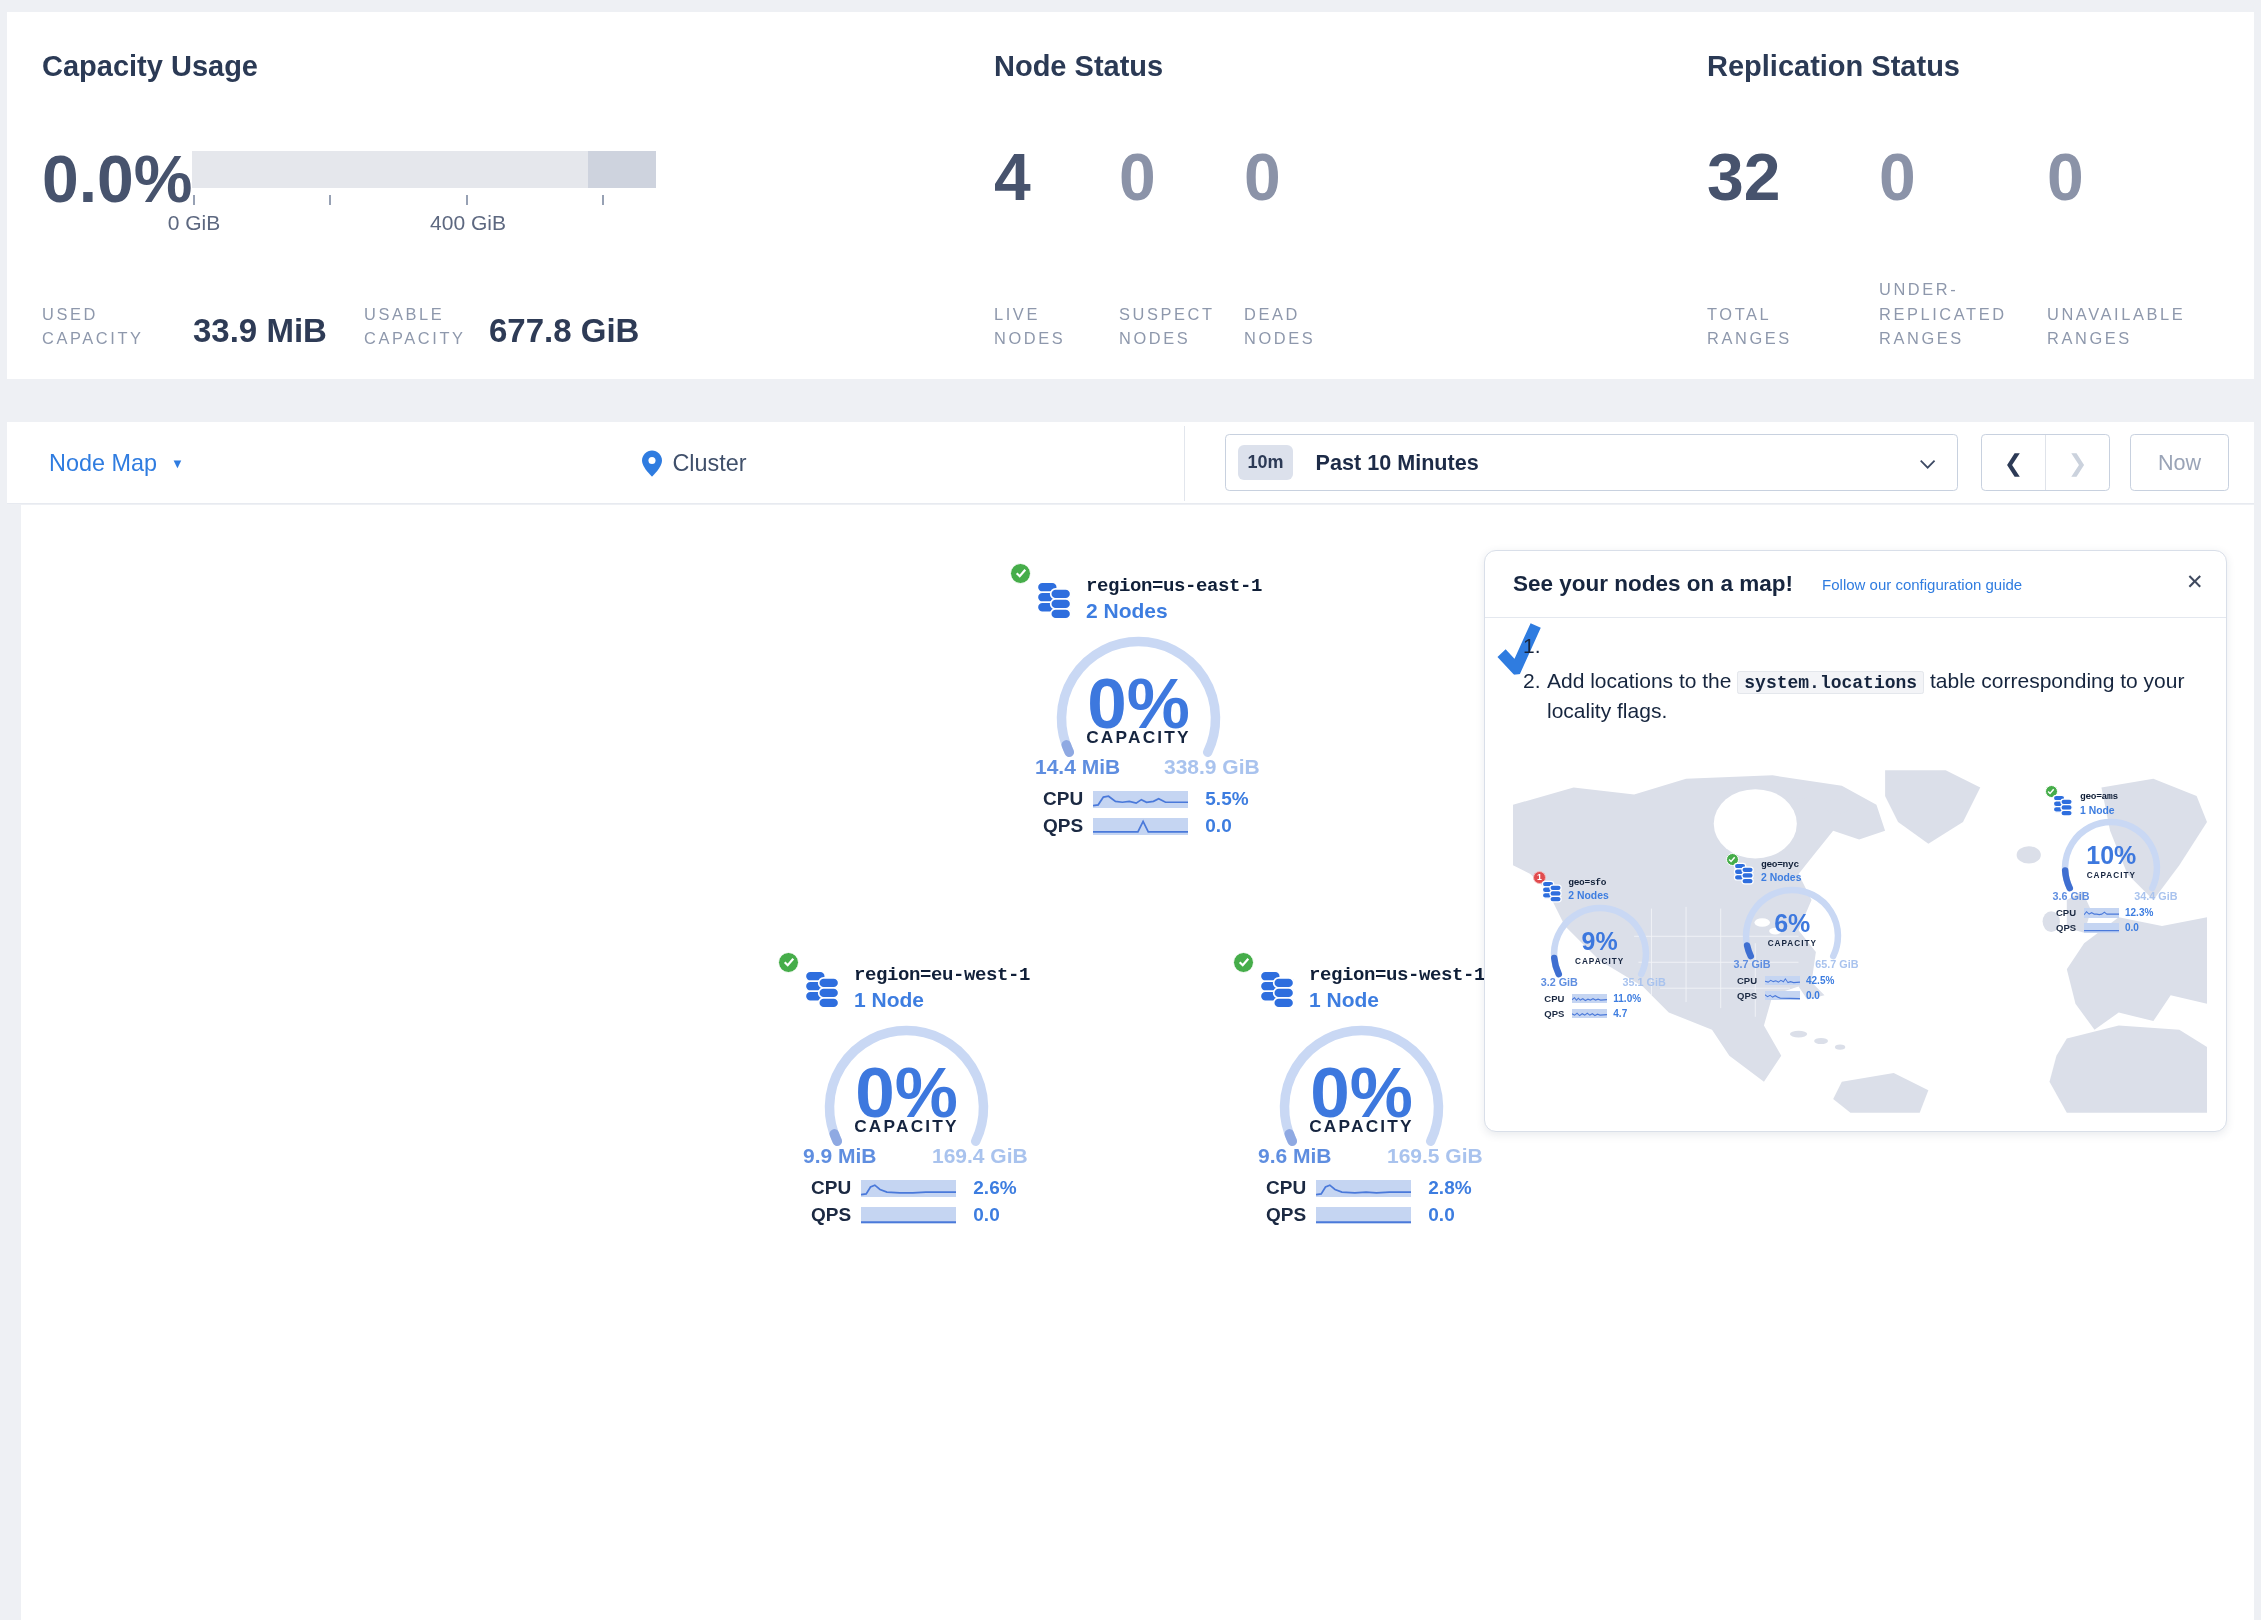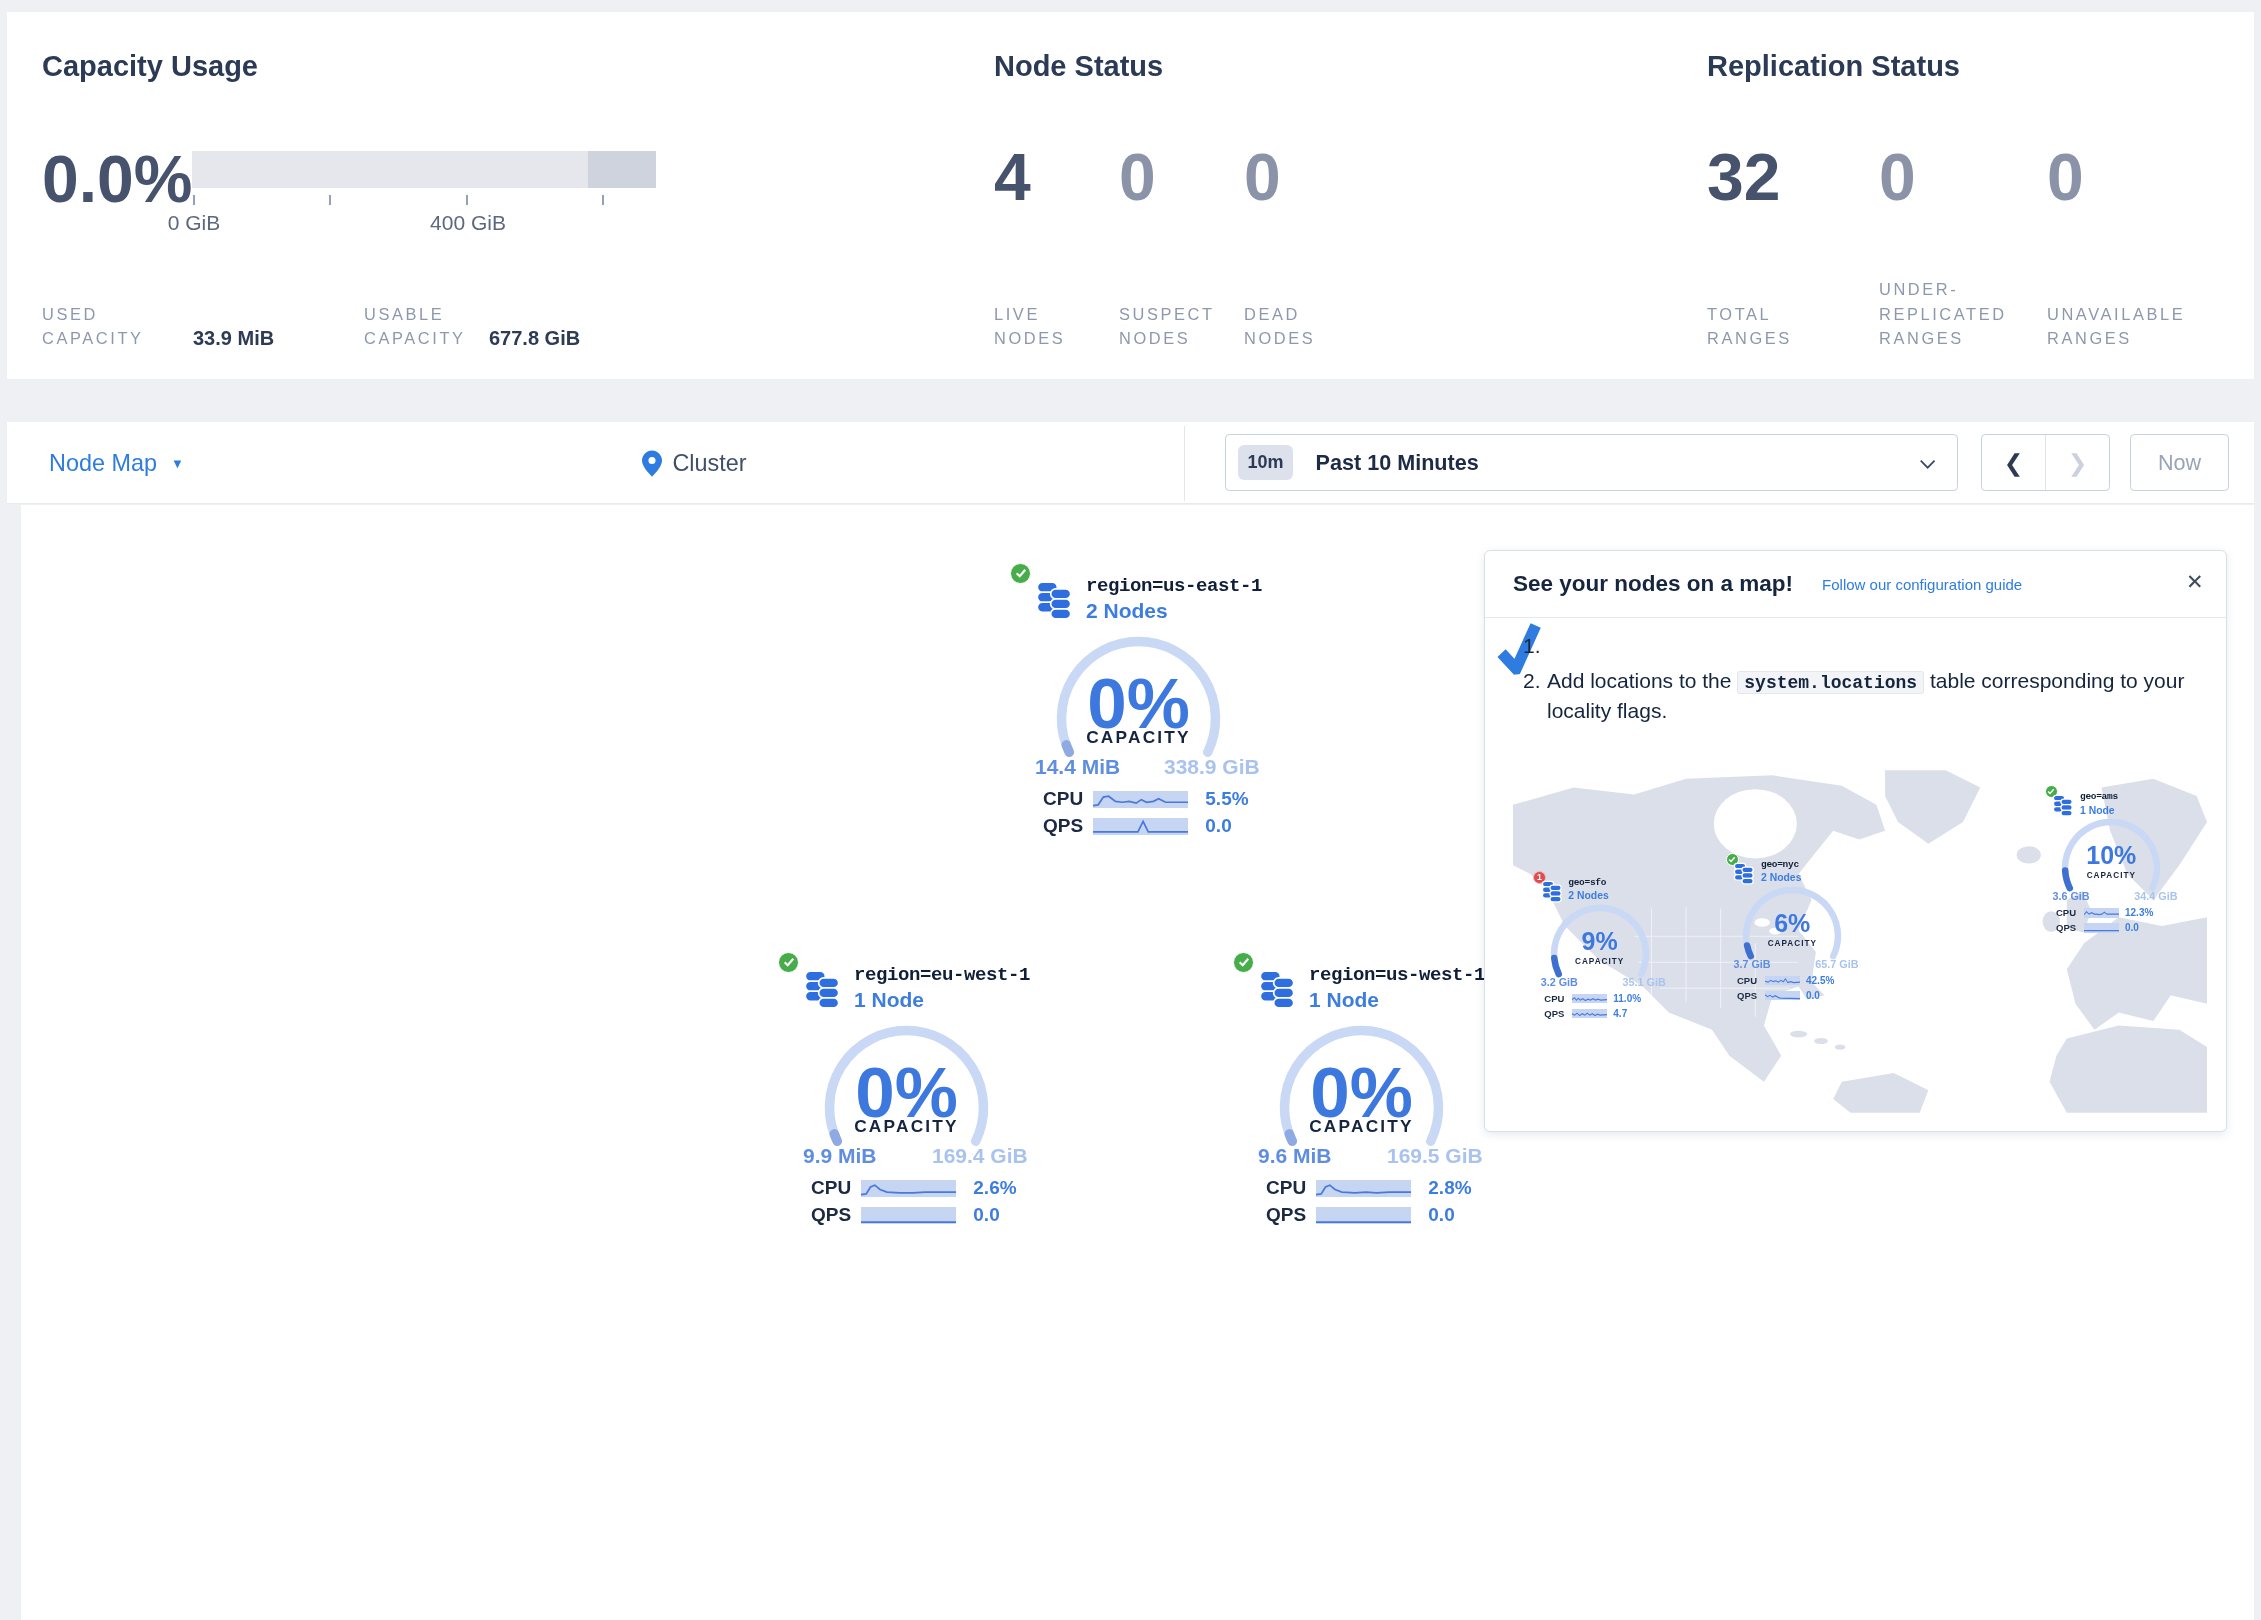--- a/index.html
+++ b/index.html
@@ -9,21 +9,21 @@
   
   .summary { position:absolute; left:7px; right:7px; top:12px; height:367px; background:#ffffff; }
   .sec-title { position:absolute; font-size:29px; font-weight:700; color:#2b3a55; }
   .bignum { position:absolute; font-size:66px; font-weight:700; color:#47536d; line-height:1; }
   .bignum.muted { color:#8b93a8; }
   .cap-bar { position:absolute; left:185px; top:139px; width:464px; height:37px; background:#e5e7ec; }
   .cap-bar .dark { position:absolute; right:0; top:0; width:68px; height:37px; background:#ced3de; }
   .tick { position:absolute; top:183px; width:1.7px; height:10.4px; background:#97a1b4; }
   .tick-label { position:absolute; top:199px; width:104px; text-align:center; font-size:21px; color:#5d6880; }
   .stat-label { position:absolute; bottom:28px; font-size:16.4px; letter-spacing:2.6px; color:#8e98ac; line-height:1.5; }
-  .stat-value { position:absolute; bottom:29px; font-size:20px; font-weight:700; color:#2e3b56; }
+  .stat-value { position:absolute; bottom:29px; font-size:33px; font-weight:700; color:#2e3b56; }
 
   
   .toolbar { position:absolute; left:7px; right:7px; top:422px; height:82px; background:#ffffff; border-bottom:0.9px solid #e7eaf0; }
   .view-select { position:absolute; left:42px; top:0; height:82px; display:flex; align-items:center; gap:14px; cursor:pointer; }
   .view-select .lbl { font-size:23.4px; color:#2f7ce0; }
   .view-select .caret { font-size:13px; color:#2f7ce0; }
   .breadcrumb { position:absolute; left:635px; top:0; height:82px; display:flex; align-items:center; gap:10.4px; }
   .breadcrumb .lbl { font-size:23.4px; color:#40506b; }
   .tb-divider { position:absolute; left:1177px; top:3.5px; height:75px; width:0.9px; background:#e2e6ed; }
   .time-select { position:absolute; left:1218px; top:12px; width:733px; height:57px; border:0.9px solid #c8d1df; border-radius:4.3px; background:#fff; display:flex; align-items:center; cursor:pointer; }
@@ -82,21 +82,21 @@
   .node-card.mini .gauge-cap { left:17.3px; width:104px; top:90px; font-size:8.2px; letter-spacing:1px; }
   .node-card.mini .gauge-values { left:10.4px; right:3.5px; top:109px; font-size:10.8px; }
   .node-card.mini .metric-row { left:14px; right:3.5px; height:11.3px; }
   .node-card.mini .metric-row.r1 { top:126px; }
   .node-card.mini .metric-row.r2 { top:141px; }
   .node-card.mini .mlabel { width:28px; font-size:9.5px; }
   .node-card.mini .spark { width:35px; height:9.5px; margin-right:6px; }
   .node-card.mini .mvalue { font-size:10px; }
 
   
-  .popup { position:absolute; left:1463px; top:45px; width:743px; height:582px; background:#fff; border:0.9px solid #d9dfe9; border-radius:6px; box-shadow:0 2.6px 8.7px rgba(40,55,90,0.10); }
+  .popup { position:absolute; left:1463px; top:45px; width:743px; height:582px; background:#fff; border:0.9px solid #d9dfe9; border-radius:12px; box-shadow:0 2.6px 8.7px rgba(40,55,90,0.10); }
   .popup-header { position:absolute; left:0; right:0; top:0; height:67px; border-bottom:0.9px solid #e4e8ef; display:flex; align-items:center; padding:0 28px; }
   .popup-title { font-size:22.5px; font-weight:700; color:#17263f; }
   .popup-link { font-size:15px; color:#2f7ce0; margin-left:29px; cursor:pointer; }
   .popup-close { position:absolute; right:22.5px; top:19px; font-size:21px; color:#3f4a5f; cursor:pointer; }
   .big-check { position:absolute; left:10.4px; top:69px; }
   .steps { position:absolute; left:38px; top:81px; width:675px; font-size:21px; line-height:28.6px; color:#16253e; }
   .step { display:flex; }
   .step + .step { margin-top:6px; }
   .step .num { width:24px; flex:none; }
   .chip { font-family:"Liberation Mono", monospace; font-size:18px; font-weight:700; background:#f3f4f7; border:0.9px solid #e4e7ec; border-radius:2.6px; padding:0.9px 6px; box-decoration-break:clone; -webkit-box-decoration-break:clone; }

